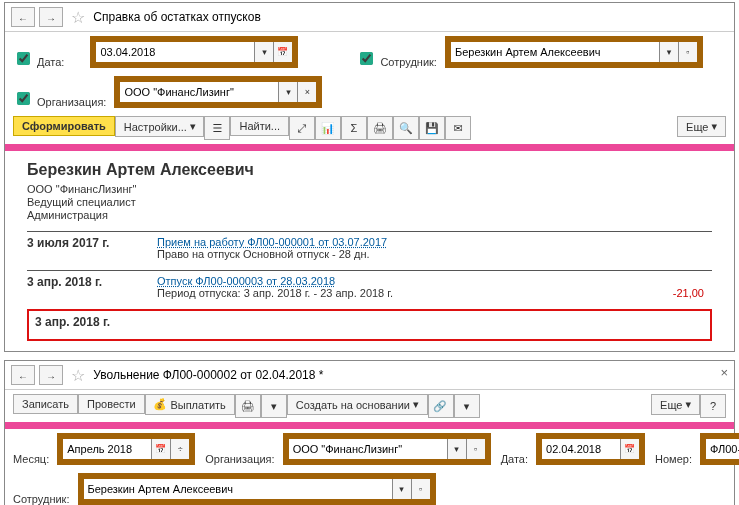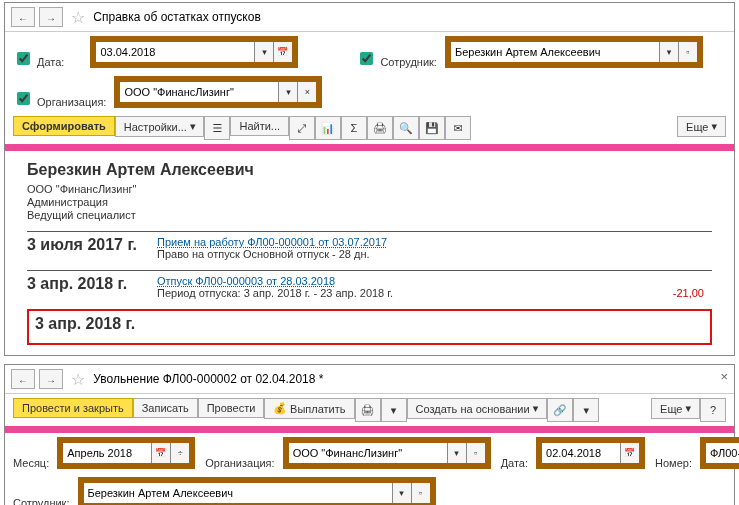--- a/index.html
+++ b/index.html
@@ -18,21 +18,21 @@
 .btn.primary{background:#ffe04b;border-color:#c9a800;font-weight:bold}
 .btn.primary2{background:#ffe04b;border-color:#c9a800}
 .toolbar{display:flex;align-items:flex-start;padding:4px 8px;gap:0;border-bottom:7px solid #ec4899;flex-wrap:wrap}
 .sp{flex:1}
 .icon-btn{border:1px solid #aaa;background:#f5f5f5;width:24px;height:22px;display:inline-flex;align-items:center;justify-content:center;cursor:pointer;font-size:11px}
 .report{padding:6px 22px 10px 22px}
 .report h2{font-size:16px;font-weight:bold;margin:4px 0}
 .sub{font-size:11px;margin:1px 0}
 .section-hdr{text-align:right;font-weight:bold;font-size:15px;border-bottom:1px solid #555;margin-top:14px;padding-bottom:2px}
 .event{border-top:1px solid #555;display:flex;margin-top:10px;padding-top:4px}
-.date-col{width:130px;font-weight:bold;font-size:16px}
+.date-col{width:130px;font-weight:bold;font-size:12px}
 .detail-col{flex:1}
 .ev-title{color:#005a9e;text-decoration:underline;text-decoration-style:dotted;font-weight:normal}
 .ev-title.plain{color:#000;text-decoration:none}
 .row-line{display:flex}
 .row-line .txt{flex:1}
 .amt-pos{color:#0a8a0a;padding-right:8px}
 .amt-neg{color:#c00;padding-right:8px}
 .today-box{border:2px solid #d11;margin-top:10px;padding:4px 6px 10px 6px}
 .today-box .inner{display:flex}
 .underline-dot{border-bottom:1px dotted #999}
@@ -92,22 +92,22 @@
     <span class="icon-btn">🔍</span>
     <span class="icon-btn">💾</span>
     <span class="icon-btn">✉</span>
     <span class="sp"></span>
     <span class="btn"><span>Еще</span> ▾</span>
   </div>
 
   <div class="report">
     <h2>Березкин Артем Алексеевич</h2>
     <div class="sub">ООО "ФинансЛизинг"</div>
+    <div class="sub">Ведущий специалист</div>
     <div class="sub">Администрация</div>
-    <div class="sub">Ведущий специалист</div>
 
     <div class="event">
       <div class="date-col">3 июля 2017 г.</div>
       <div class="detail-col">
         <div class="ev-title">Прием на работу ФЛ00-000001 от 03.07.2017</div>
         <div>Право на отпуск Основной отпуск - 28 дн.</div>
       </div>
     </div>
 
     <div class="event">
@@ -132,21 +132,20 @@
 <div class="window">
   <span class="close-x">×</span>
   <div class="titlebar">
     <span class="nav-btn">←</span>
     <span class="nav-btn">→</span>
     <span class="star">☆</span>
     <span class="title">Увольнение ФЛ00-000002 от 02.04.2018 *</span>
   </div>
 
   <div class="toolbar">
-    <span class="btn primary2">Провести и закрыть</span>
     <span class="btn">Записать</span>
     <span class="btn">Провести</span>
     <span class="btn">💰 <span>Выплатить</span></span>
     <span class="icon-btn">🖨</span>
     <span class="icon-btn">▾</span>
     <span class="btn"><span>Создать на основании</span> ▾</span>
     <span class="icon-btn">🔗</span>
     <span class="icon-btn">▾</span>
     <span class="sp"></span>
     <span class="btn"><span>Еще</span> ▾</span>

